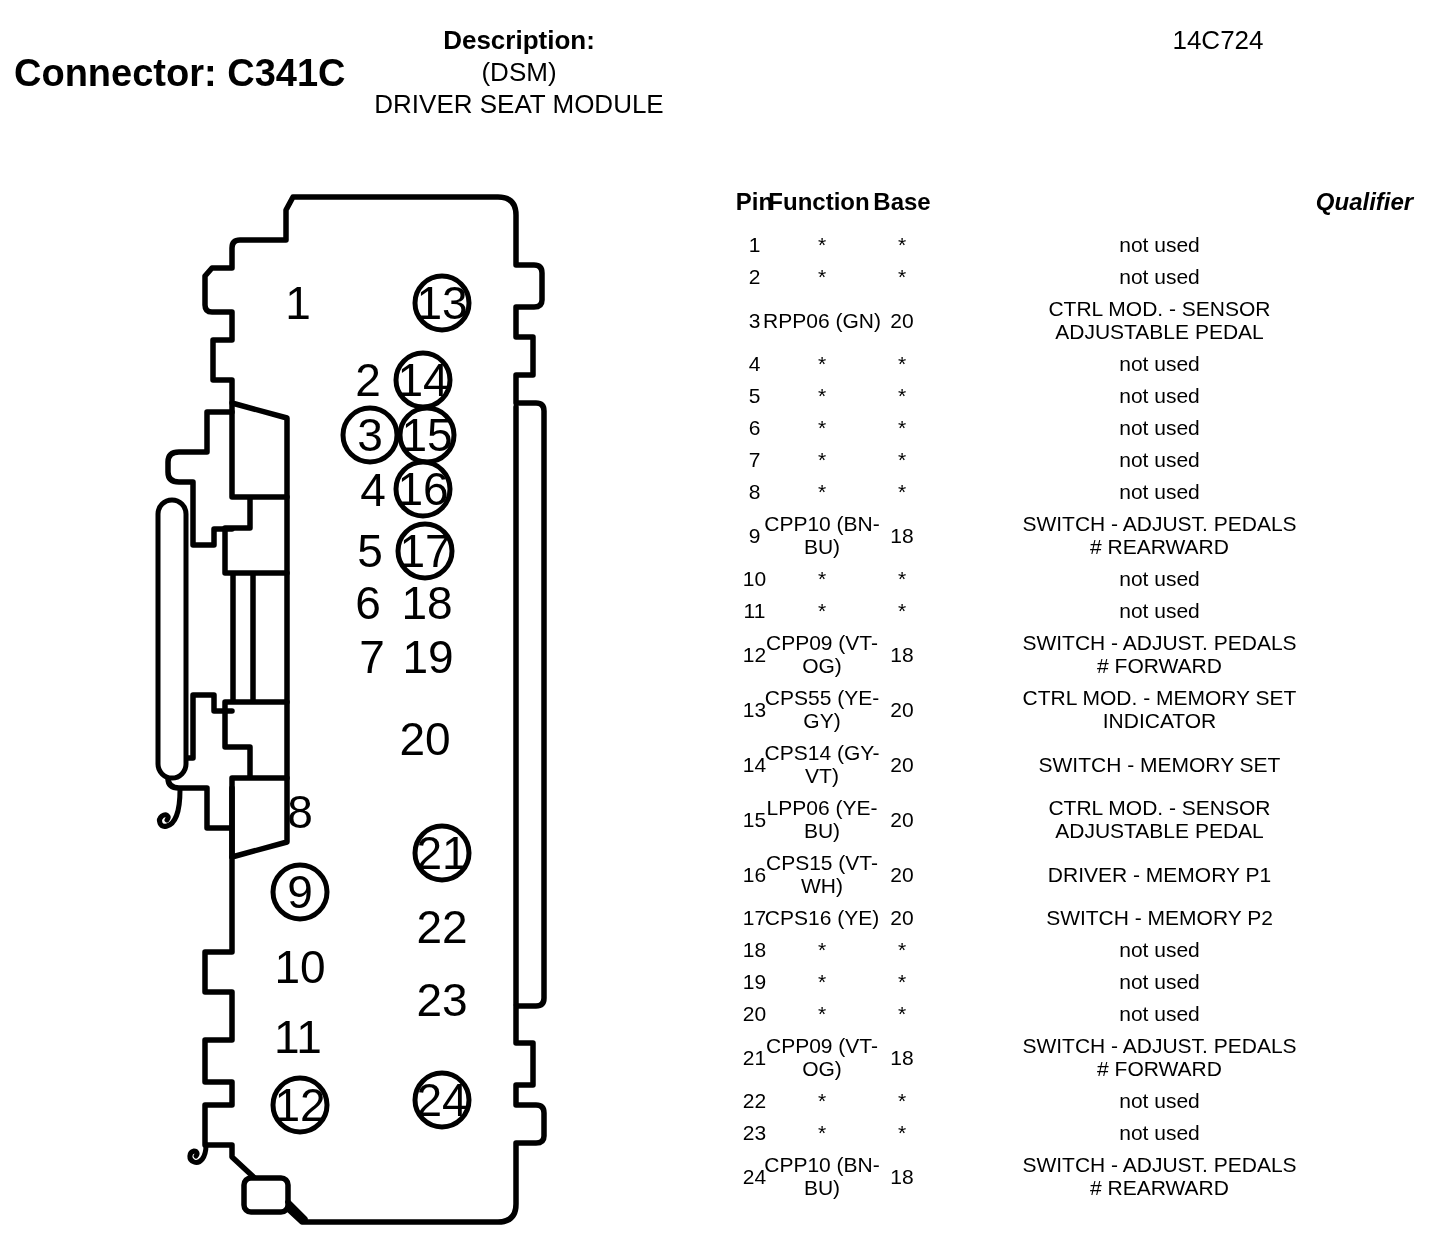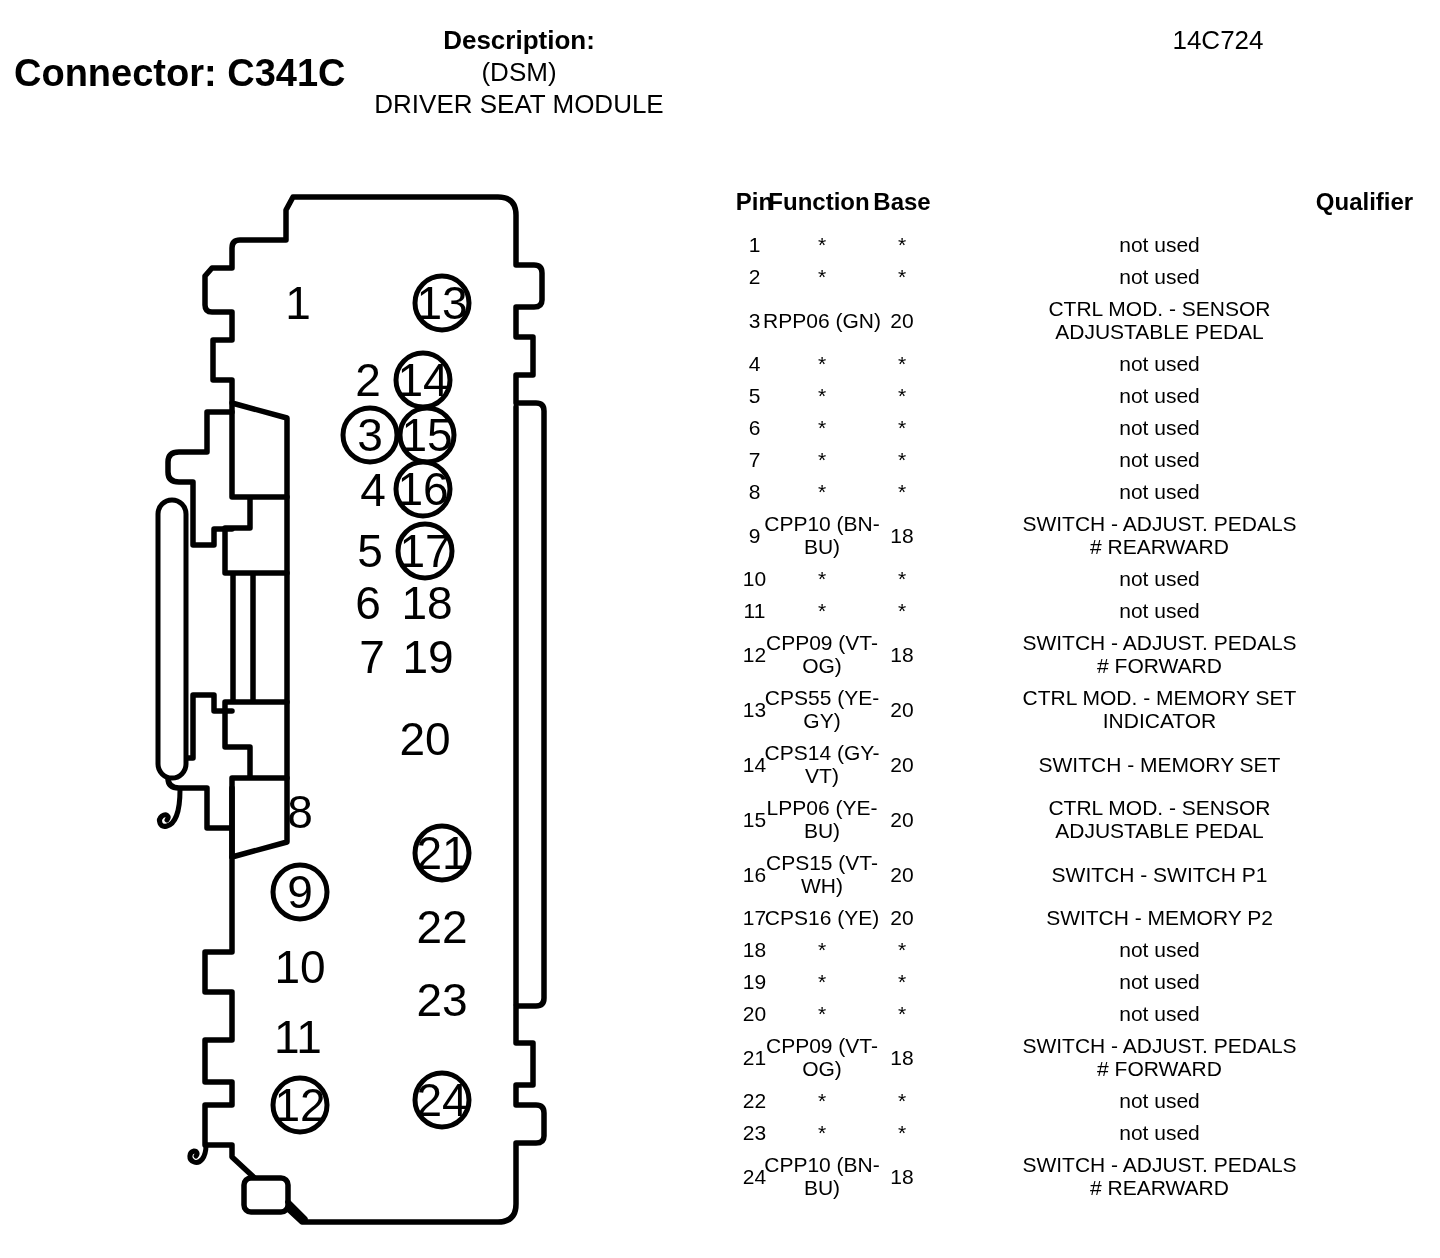--- a/index.html
+++ b/index.html
@@ -12,21 +12,21 @@
   #harness-block{left:768px;top:24px;width:200px;}
   #basepart-block{left:1098px;top:24px;width:240px;}
   #connector-svg{position:absolute;left:140px;top:180px;}
   #pin-table{position:absolute;left:732px;top:188px;width:710px;}
   #table-header{position:relative;height:40px;font-weight:bold;font-size:24px;}
   #table-header span{position:absolute;top:0;text-align:center;}
   .h-pin{left:0;width:45px;}
   .h-circuit{left:22px;width:130px;}
   .h-gauge{left:135px;width:70px;}
   .h-function{left:292px;width:270px;}
-  .h-qualifier{left:565px;width:135px;}
+  .h-qualifier{left:565px;width:135px;font-style:italic;}
   #table-body{position:relative;font-size:21px;line-height:23px;}
   .t-row{position:relative;height:32px;}
   .t-row.tall{height:55px;}
   .cell{position:absolute;top:50%;transform:translateY(-50%);}
   .c-pin{left:0;width:45px;text-align:center;}
   .c-circuit{left:27px;width:126px;text-align:center;}
   .c-gauge{left:140px;width:60px;text-align:center;}
   .c-function{left:285px;width:285px;text-align:center;}
 </style>
 </head>
@@ -222,21 +222,21 @@
         <div class="t-row tall">
           <div class="cell c-pin">15</div>
           <div class="cell c-circuit">LPP06 (YE-BU)</div>
           <div class="cell c-gauge">20</div>
           <div class="cell c-function">CTRL MOD. - SENSOR ADJUSTABLE PEDAL</div>
         </div>
         <div class="t-row tall">
           <div class="cell c-pin">16</div>
           <div class="cell c-circuit">CPS15 (VT-WH)</div>
           <div class="cell c-gauge">20</div>
-          <div class="cell c-function">SWITCH - SWITCH P1</div>
+          <div class="cell c-function">DRIVER - MEMORY P1</div>
         </div>
         <div class="t-row">
           <div class="cell c-pin">17</div>
           <div class="cell c-circuit">CPS16 (YE)</div>
           <div class="cell c-gauge">20</div>
           <div class="cell c-function">SWITCH - MEMORY P2</div>
         </div>
         <div class="t-row">
           <div class="cell c-pin">18</div>
           <div class="cell c-circuit">*</div>

